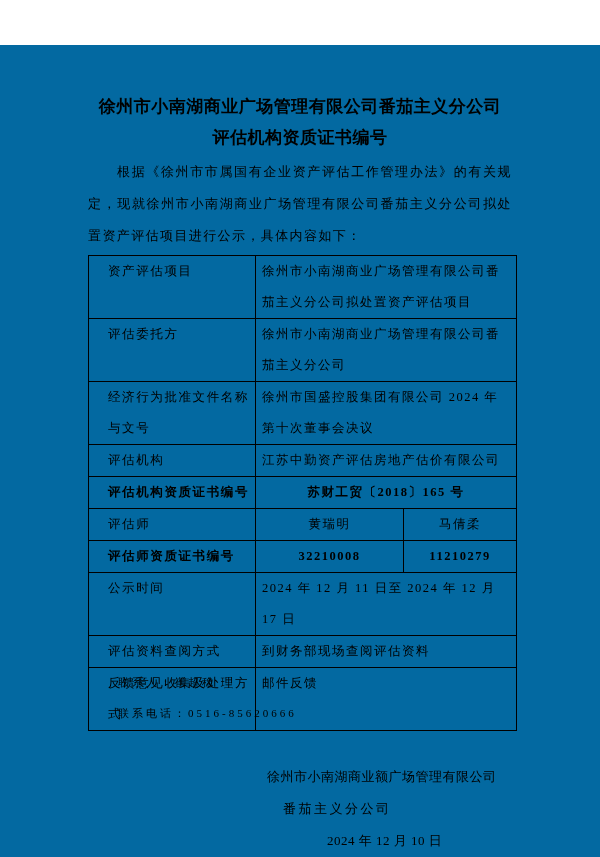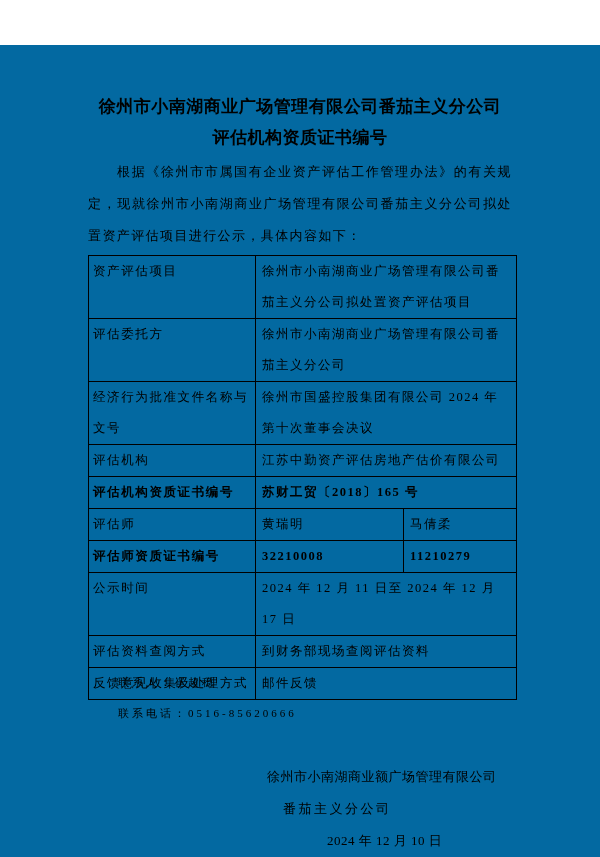--- a/index.html
+++ b/index.html
@@ -46,22 +46,22 @@
   }
   .doc-table td {
     border: 1px solid #000000;
     font-size: 12.5px;
     line-height: 31px;
     letter-spacing: 1.5px;
     vertical-align: top;
     padding: 0 6px;
     overflow: hidden;
   }
-  .doc-table td.label-cell { padding-left: 4px; padding-right: 2px; letter-spacing: 1.6px; }
-  .doc-table td.center-cell { text-align: left; }
+  .doc-table td.label-cell { padding-left: 19px; padding-right: 2px; letter-spacing: 1.6px; }
+  .doc-table td.center-cell { text-align: center; }
   tr.r62 { height: 62px; }
   tr.r31 { height: 31px; }
   tr.r32 { height: 32px; font-weight: bold; }
   tr.r33 { height: 23px; }
   .contact {
     position: absolute;
     top: 622px;
     left: 118px;
     font-size: 11px;
     line-height: 31px;

